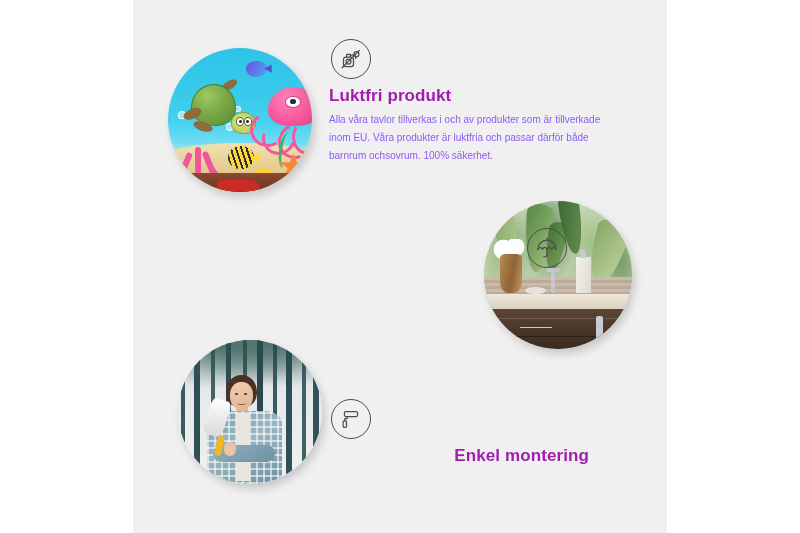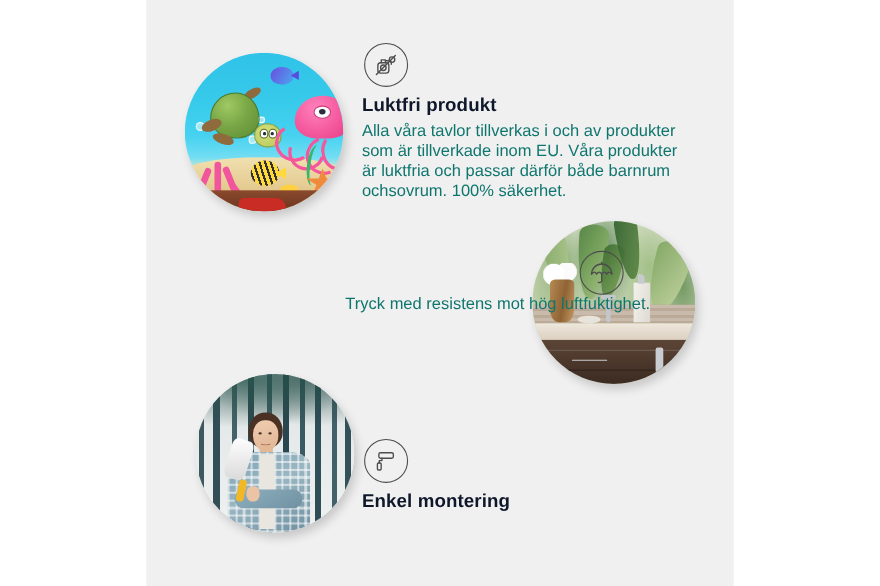--- a/index.html
+++ b/index.html
@@ -356,42 +356,42 @@
   .block { position:absolute; }
   .icon-ring {
     width: 38px; height: 38px;
     border: 1.6px solid #4d4d4d;
     border-radius: 50%;
     display: flex; align-items: center; justify-content: center;
   }
   .blk-title {
     font-size: 17px;
     font-weight: bold;
-    color: #0f172a;
+    color: #a21caf;
     letter-spacing: .1px;
     margin: 7px 0 5px 0;
     white-space: nowrap;
   }
   .blk-body {
-    font-size: 15px;
+    font-size: 10px;
     line-height: 18px;
-    color: #0f766e;
+    color: #8b5cf6;
   }
 
   
   #block-odourless { left: 196px; top: 39px; width: 292px; text-align: left; }
   #block-odourless .icon-ring { margin-left: 2px; }
 
   
   #block-waterproof { left: 75px; top: 228px; width: 383px; text-align: right; }
   #block-waterproof .icon-ring { margin-left: auto; margin-right: 24px; }
   #block-waterproof .blk-title { margin-bottom: 4px; }
 
   
-  #block-assembly { left: 196px; top: 399px; width: 260px; text-align: left; }
+  #block-assembly { left: 196px; top: 399px; width: 260px; text-align: right; }
   #block-assembly .icon-ring { margin-left: 2px; }
   #block-assembly .blk-title { margin-bottom: 3px; }
 
   svg { display:block; }
 </style>
 </head>
 <body>
 
 <div id="page">
 
@@ -506,21 +506,20 @@
     <div class="block" id="block-waterproof">
       <div class="icon-ring">
         <svg width="26" height="26" viewBox="0 0 26 26" fill="none" stroke="#4d4d4d" stroke-width="1.25" stroke-linecap="round" stroke-linejoin="round">
           <path d="M3.8 14.2a9.2 9.2 0 0 1 18.4 0"></path>
           <path d="M3.8 14.2c1.6-2.4 3.1-2.4 4.6 0 1.5-2.4 3.1-2.4 4.6 0 1.5-2.4 3.1-2.4 4.6 0 1.5-2.4 3-2.4 4.6 0"></path>
           <line x1="13" y1="14.2" x2="13" y2="20.2"></line>
           <path d="M13 20.2a2 2 0 0 1-3.1 1.4"></path>
           <line x1="13" y1="5" x2="13" y2="3.4"></line>
         </svg>
       </div>
-      <div class="blk-body">Tryck med resistens mot hög luftfuktighet.</div>
     </div>
 
     <div class="block" id="block-assembly">
       <div class="icon-ring">
         <svg width="26" height="26" viewBox="0 0 26 26" fill="none" stroke="#4d4d4d" stroke-width="1.25" stroke-linecap="round" stroke-linejoin="round">
           <rect x="6.4" y="5.6" width="13.2" height="5" rx="1.5"></rect>
           <path d="M9.2 10.6v2.1h-2.4v2.2"></path>
           <rect x="5.1" y="14.9" width="3.4" height="6.4" rx="1"></rect>
         </svg>
       </div>

